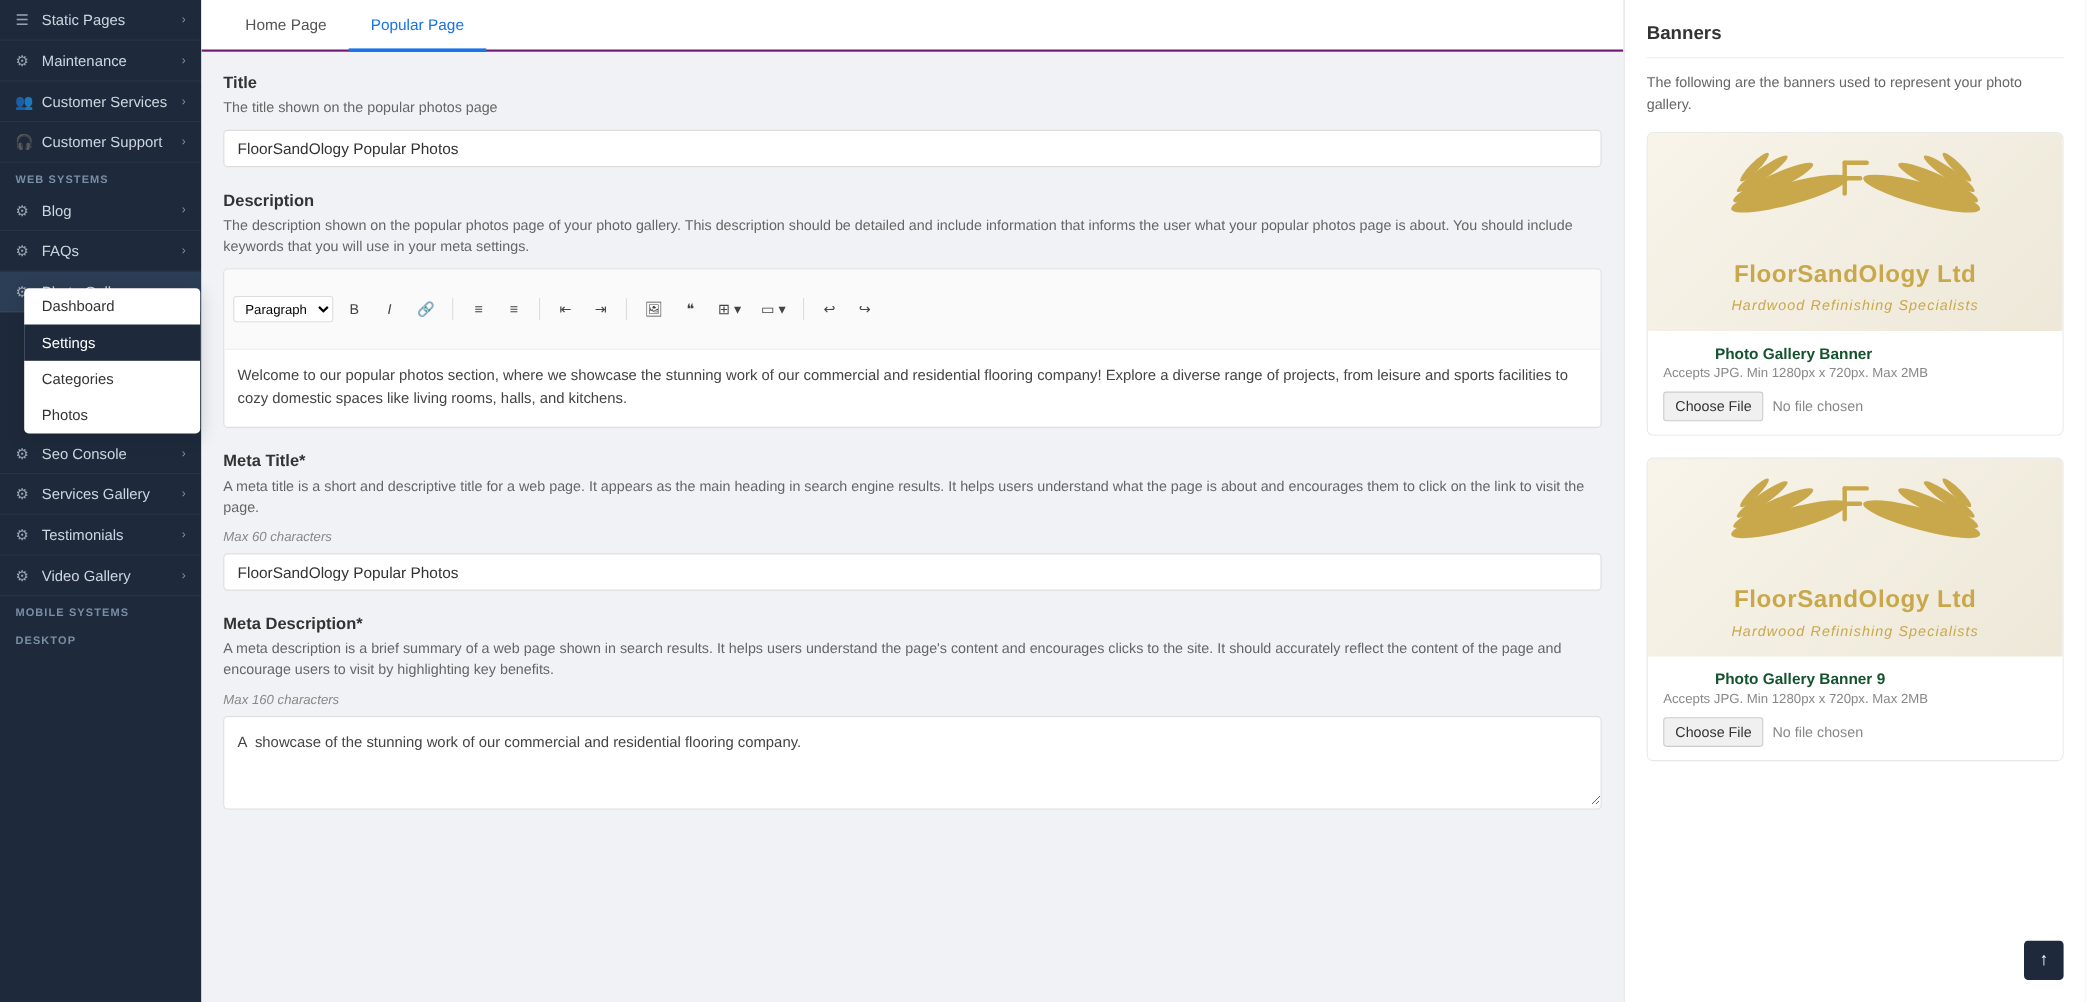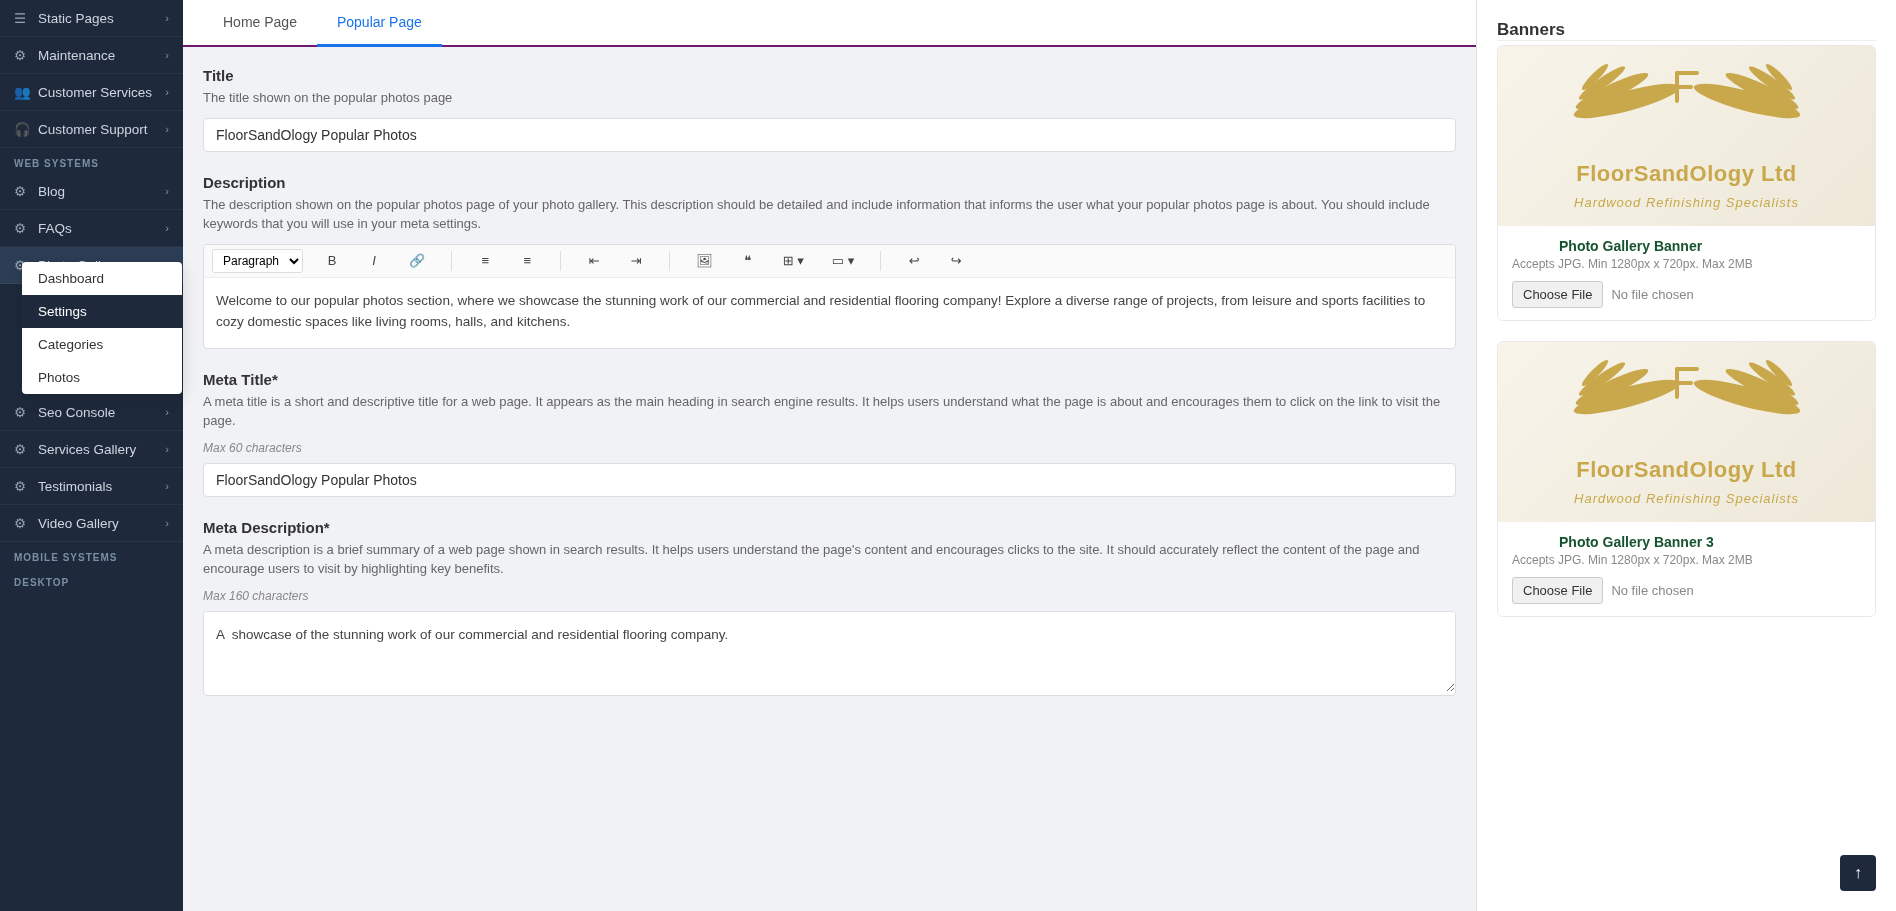--- a/index.html
+++ b/index.html
@@ -135,23 +135,23 @@
     
     .editor-wrapper {
       border: 1px solid #ddd;
       border-radius: 4px;
       background: #fff;
       overflow: hidden;
     }
     .editor-toolbar {
       display: flex;
       align-items: center;
-      padding: 4px 8px;
+      padding: 24px 8px;
       border-bottom: 1px solid #eee;
-      gap: 16px;
+      gap: 6px;
       flex-wrap: wrap;
       background: #fafafa;
     }
     .toolbar-btn {
       padding: 3px 6px;
       border: none;
       background: none;
       cursor: pointer;
       border-radius: 3px;
       font-size: 13px;
@@ -195,21 +195,21 @@
       background: #fff;
       border-left: 1px solid #e0e0e0;
       overflow-y: auto;
       padding: 20px;
     }
     .banners-title {
       font-size: 17px;
       font-weight: 600;
       color: #333;
       margin-bottom: 4px;
-      padding-bottom: 0;
+      padding-bottom: 12px;
       border-bottom: 1px solid #eee;
     }
     .banners-desc {
       font-size: 13px;
       color: #666;
       margin: 12px 0 16px;
       line-height: 1.5;
     }
 
     
@@ -471,20 +471,21 @@
         <div class="char-limit">Max 160 characters</div>
         <div class="editor-wrapper">
           <textarea class="meta-desc-textarea" style="">A  showcase of the stunning work of our commercial and residential flooring company.</textarea>
         </div>
       </div>
     </div>
   </div>
 
   <div id="right-panel">
     <div class="banners-title">Banners</div>
+    <div class="banners-desc">The following are the banners used to represent your photo gallery.</div>
 
     <div class="banner-card">
       <div class="banner-image">
         <div class="brand-logo">
 
           <svg class="logo-wing-svg" viewBox="0 0 260 90" xmlns="http://www.w3.org/2000/svg">
 
             <g fill="#c9a84c">
               <ellipse cx="70" cy="38" rx="55" ry="10" transform="rotate(-15 70 38)"></ellipse>
               <ellipse cx="55" cy="28" rx="40" ry="7" transform="rotate(-25 55 28)"></ellipse>
@@ -531,21 +532,21 @@
               <rect x="118" y="8" width="24" height="4" rx="2"></rect>
               <rect x="118" y="8" width="4" height="32" rx="2"></rect>
               <rect x="118" y="22" width="18" height="4" rx="2"></rect>
             </g>
           </svg>
           <div class="logo-title">FloorSandOlogy Ltd</div>
           <div class="logo-subtitle">Hardwood Refinishing Specialists</div>
         </div>
       </div>
       <div class="banner-info">
-        <div class="banner-info-title">Photo Gallery Banner 3</div>
+        <div class="banner-info-title">Photo Gallery Banner 9</div>
         <div class="banner-info-sub">Accepts JPG. Min 1280px x 720px. Max 2MB</div>
         <div class="file-input-row">
           <button class="choose-file-btn">Choose File</button>
           <span class="no-file-text">No file chosen</span>
         </div>
       </div>
     </div>
   </div>
 </div>
 

